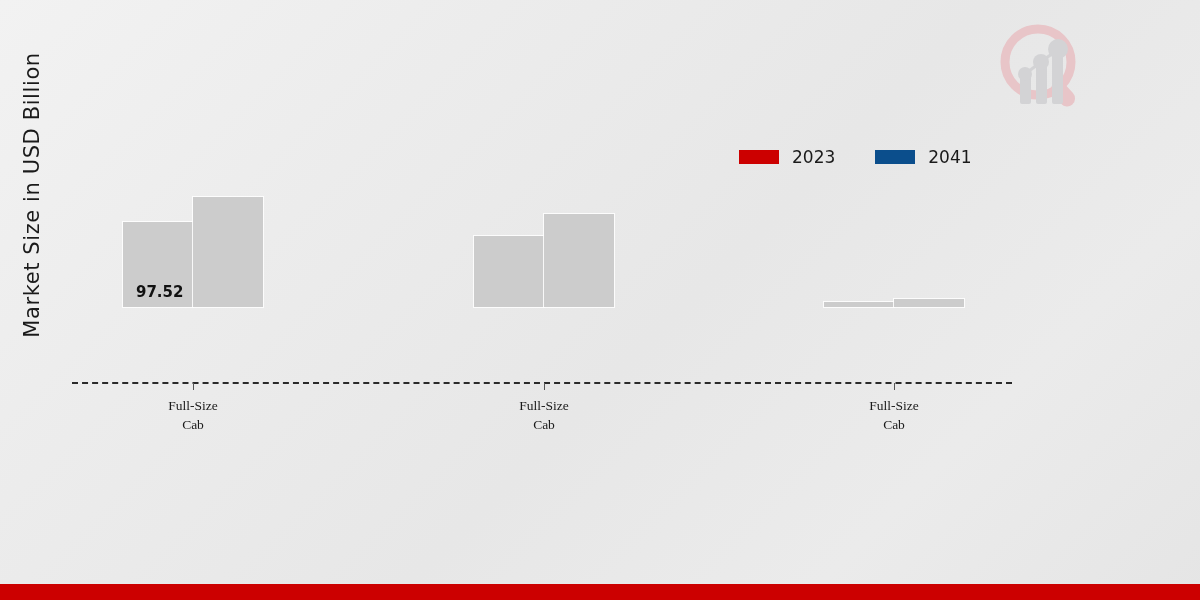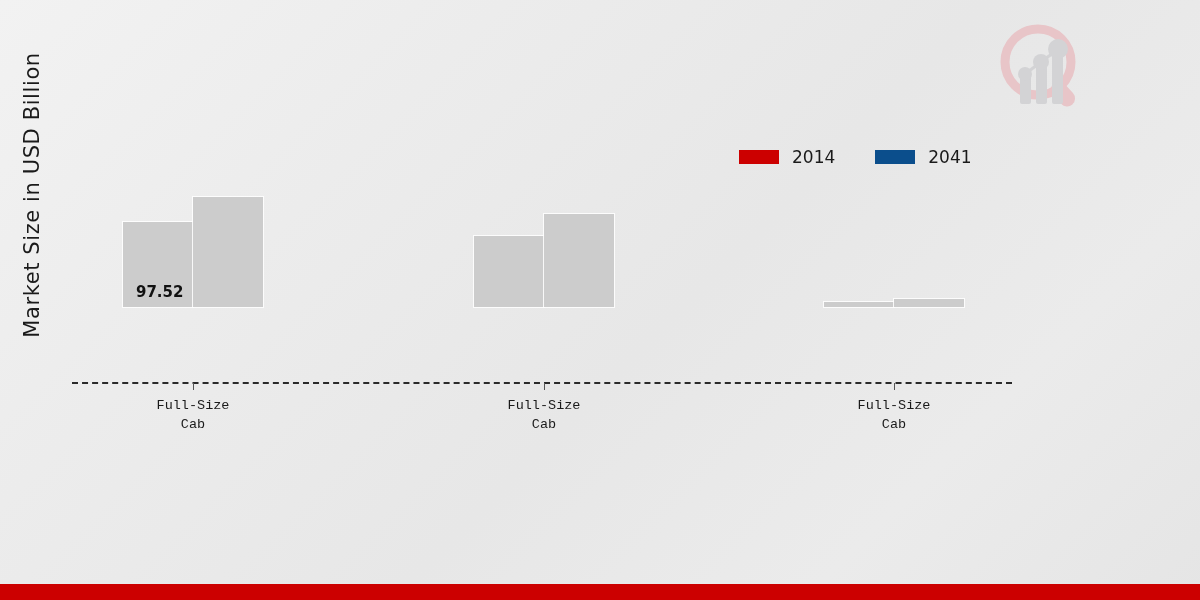--- a/index.html
+++ b/index.html
@@ -129,21 +129,21 @@
     width: 0;
     height: 7px;
     border-left: 1px solid #555;
   }
 
   .cat-label {
     position: absolute;
     top: 396px;
     width: 200px;
     text-align: center;
-    font-family: Liberation Mono, monospace;
+    font-family: Liberation Serif, serif;
     font-size: 13.5px;
     line-height: 19px;
     color: #1a1a1a;
   }
 
   .value-label {
     position: absolute;
     font-family: "DejaVu Sans", sans-serif;
     font-size: 15px;
     font-weight: bold;
@@ -180,21 +180,21 @@
       <circle cx="49" cy="44" r="8" fill="#d3d3d5"></circle>
       <circle cx="66" cy="31" r="10" fill="#d3d3d5"></circle>
     </svg>
   </div>
 
   <div id="y-axis-title">Market Size in USD Billion</div>
 
   <div id="legend">
     <div class="legend-item">
       <span class="legend-swatch" style="background:#cc0000"></span>
-      <span class="legend-label">2014</span>
+      <span class="legend-label">2023</span>
     </div>
     <div class="legend-item">
       <span class="legend-swatch" style="background:#0b4e8c"></span>
       <span class="legend-label">2041</span>
     </div>
   </div>
 
   <div id="plot-area">
 
     <div id="baseline"></div>

